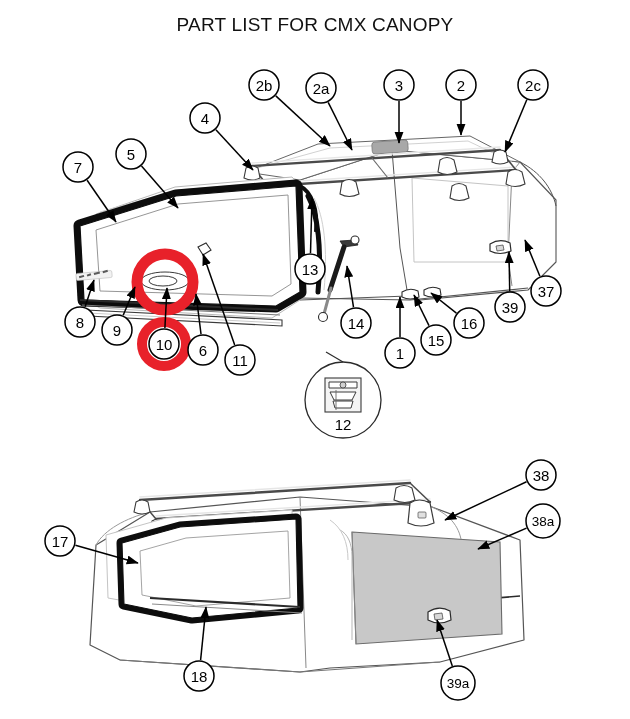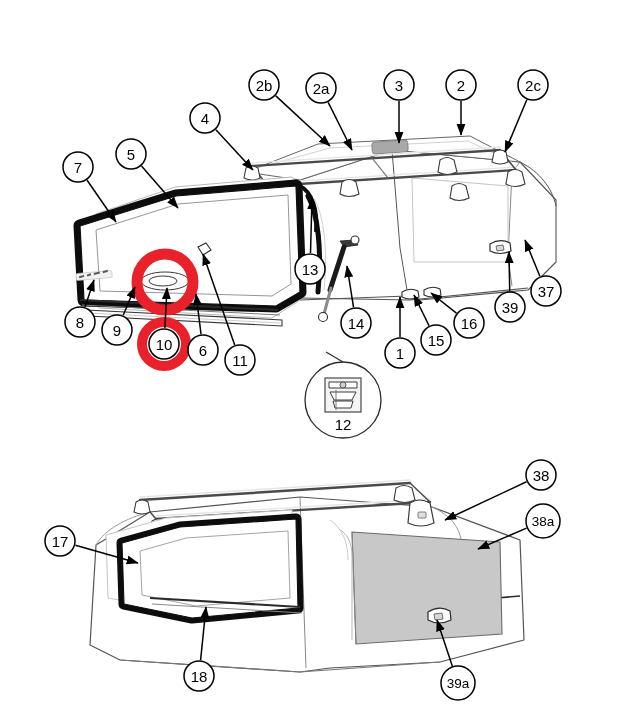--- a/index.html
+++ b/index.html
@@ -55,20 +55,21 @@
     fill: #000000;
     text-anchor: middle;
     dominant-baseline: central;
   }
 </style>
 </head>
 <body>
 
 <div id="page">
 
+  <div id="title">PART LIST FOR CMX CANOPY</div>
 
   <svg id="canvas" viewBox="0 0 630 719">
 
     <g>
 
       <g>
         <path d="M 300 180 L 392 150 L 520 162 L 556 200 L 556 262 L 528 290 L 420 300 L 408 296 L 300 300 Z" fill="#ffffff" stroke="#555555" stroke-width="1.1" stroke-linejoin="round"></path>
         <path d="M 392 150 L 400 248 L 408 296" fill="none" stroke="#555555" stroke-width="1"></path>
         <path d="M 520 162 L 512 172 L 508 258 L 512 286" fill="none" stroke="#888888" stroke-width="1"></path>
         <path d="M 520 162 C 540 172 552 188 556 206" fill="none" stroke="#555555" stroke-width="1"></path>

